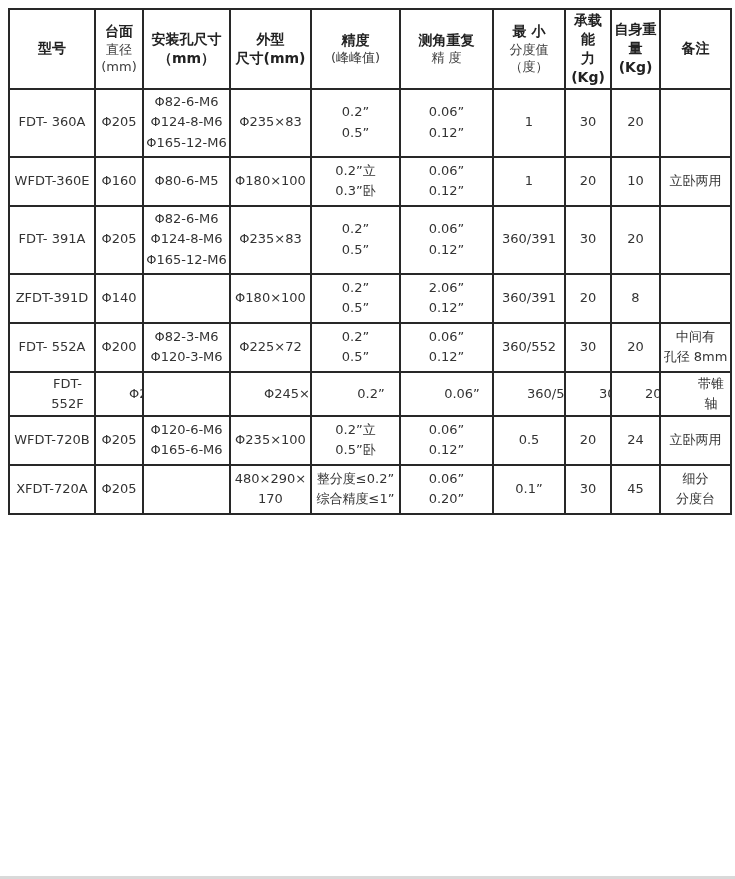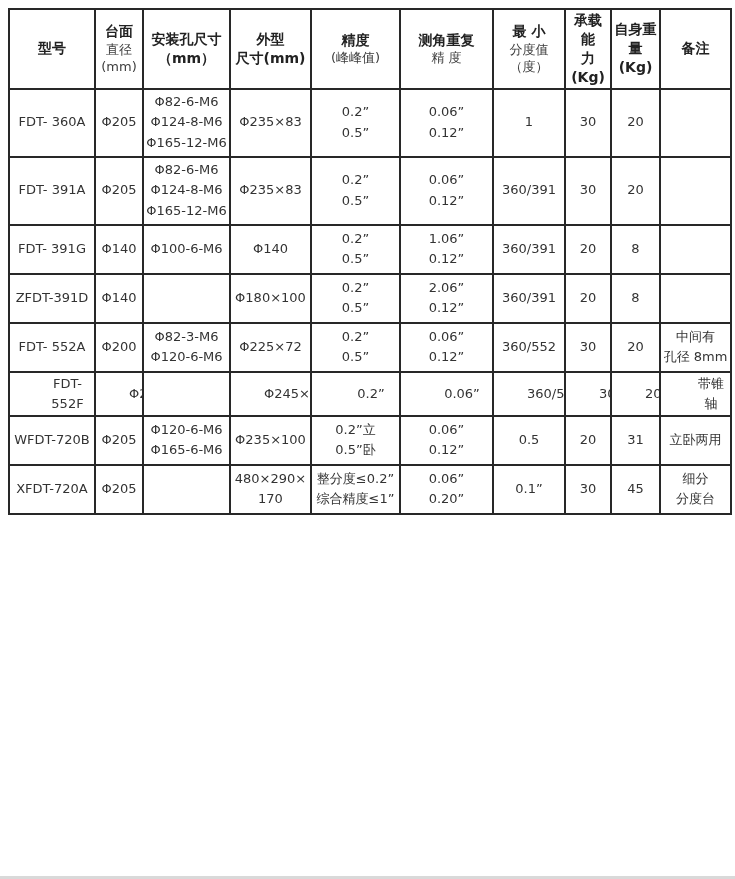--- a/index.html
+++ b/index.html
@@ -75,69 +75,69 @@
           <td>Φ235×83</td>
           <td>0.2”
 0.5”</td>
           <td>0.06”
 0.12”</td>
           <td>1</td>
           <td>30</td>
           <td>20</td>
           <td></td>
       </tr>
+      <tr class="h2">
+        <td>WFDT-360E</td>
+          <td>Φ160</td>
+          <td>Φ80-6-M5</td>
+          <td>Φ180×100</td>
+          <td>0.2”立
+0.3”卧</td>
+          <td>0.06”
+0.12”</td>
+          <td>1</td>
+          <td>20</td>
+          <td>10</td>
+          <td>立卧两用</td>
+      </tr>
       <tr class="h3">
         <td>FDT- 391A</td>
           <td>Φ205</td>
           <td>Φ82-6-M6
 Φ124-8-M6
 Φ165-12-M6</td>
           <td>Φ235×83</td>
           <td>0.2”
 0.5”</td>
           <td>0.06”
 0.12”</td>
           <td>360/391</td>
           <td>30</td>
           <td>20</td>
-          <td></td>
-      </tr>
-      <tr class="h2">
-        <td>FDT- 391G</td>
-          <td>Φ140</td>
-          <td>Φ100-6-M6</td>
-          <td>Φ140</td>
-          <td>0.2”
-0.5”</td>
-          <td>1.06”
-0.12”</td>
-          <td>360/391</td>
-          <td>20</td>
-          <td>8</td>
           <td></td>
       </tr>
       <tr class="h2">
         <td>ZFDT-391D</td>
           <td>Φ140</td>
           <td></td>
           <td>Φ180×100</td>
           <td>0.2”
 0.5”</td>
           <td>2.06”
 0.12”</td>
           <td>360/391</td>
           <td>20</td>
           <td>8</td>
           <td></td>
       </tr>
       <tr class="h2">
         <td>FDT- 552A</td>
           <td>Φ200</td>
           <td>Φ82-3-M6
-Φ120-6-M6</td>
+Φ120-3-M6</td>
           <td>Φ225×72</td>
           <td>0.2”
 0.5”</td>
           <td>0.06”
 0.12”</td>
           <td>360/552</td>
           <td>30</td>
           <td>20</td>
           <td>中间有
 孔径 8mm</td>
@@ -159,21 +159,21 @@
           <td>Φ205</td>
           <td>Φ120-6-M6
 Φ165-6-M6</td>
           <td>Φ235×100</td>
           <td>0.2”立
 0.5”卧</td>
           <td>0.06”
 0.12”</td>
           <td>0.5</td>
           <td>20</td>
-          <td>31</td>
+          <td>24</td>
           <td>立卧两用</td>
       </tr>
       <tr class="h2">
         <td>XFDT-720A</td>
           <td>Φ205</td>
           <td></td>
           <td>480×290×
 170</td>
           <td>整分度≤0.2”
 综合精度≤1”</td>

